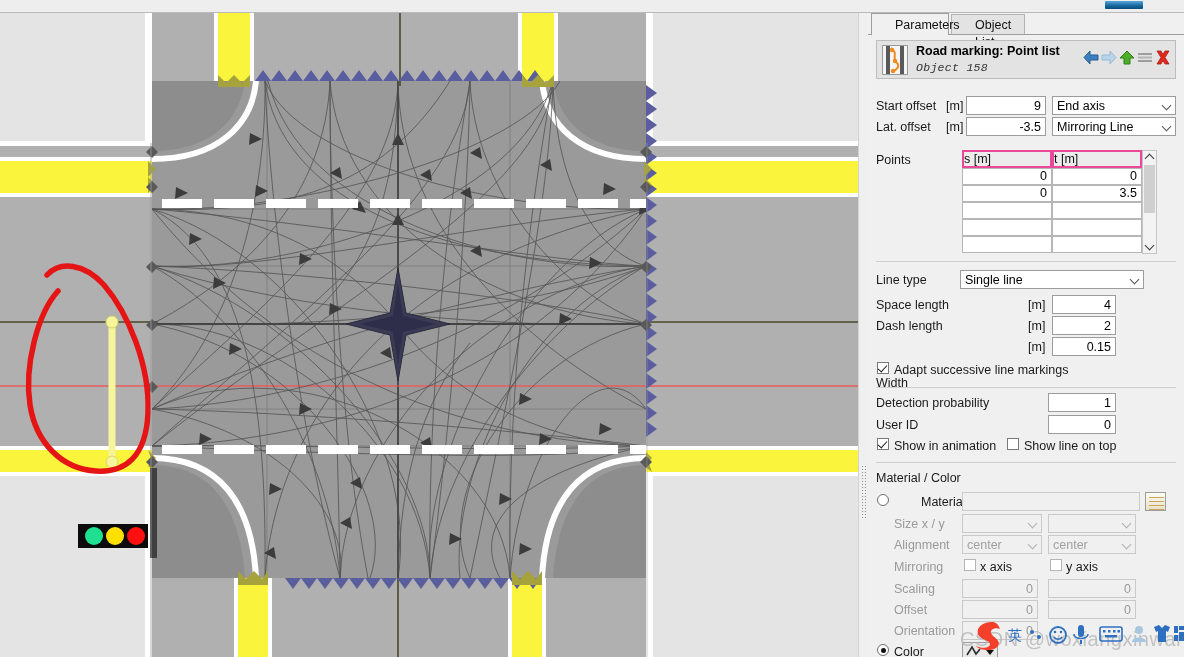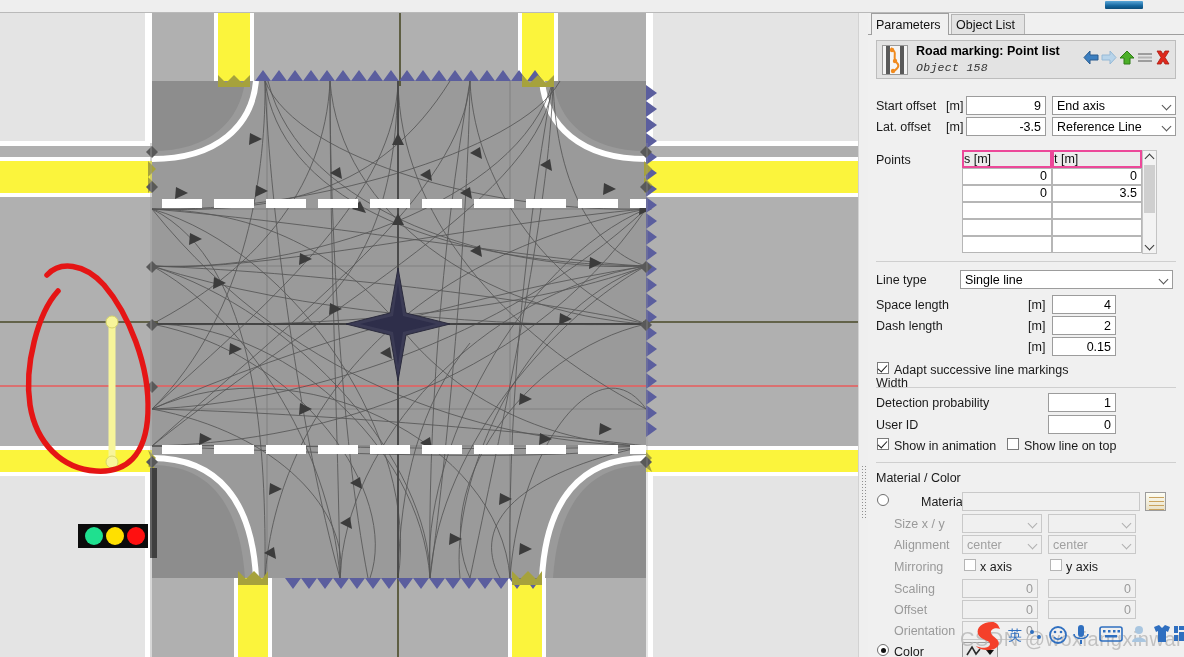--- a/index.html
+++ b/index.html
@@ -29,21 +29,21 @@
     border-left:1px solid #d2d2d2;border-right:1px solid #d2d2d2;}
   .splitter .grip{position:absolute;left:2px;top:452px;width:5px;height:54px;
     background-image:radial-gradient(#8a8a8a 40%,transparent 41%);
     background-size:3px 3px;opacity:.95;}
 
   
   .panel{position:absolute;left:868px;top:13px;width:316px;height:644px;background:#f0f0f0;}
 
   
   .tabbar{position:absolute;left:0;top:0;width:316px;height:22px;}
-  .tab{position:absolute;top:1px;height:20px;padding:2px 8px 0 4px;font-size:12.5px;
+  .tab{position:absolute;top:1px;height:20px;padding:2px 8px 0 23px;font-size:12.5px;
        border:1px solid #b4b4b4;border-bottom:none;background:#e3e3e3;color:#111;
        box-sizing:border-box;line-height:17px;}
   .tab.active{background:#f0f0f0;top:0;height:22px;line-height:19px;border-color:#9e9e9e;z-index:3;}
   .tabline{position:absolute;left:0;top:21px;width:316px;height:1px;background:#9e9e9e;}
 
   
   .objbox{position:absolute;left:8px;top:27px;width:300px;height:39px;background:#e3e3e3;
     border:1px solid #bdbdbd;box-sizing:border-box;}
   .objicon{position:absolute;left:5px;top:4px;width:26px;height:30px;background:#fafafa;border:1px solid #9a9a9a;box-sizing:border-box;}
   .objtitle{position:absolute;left:39px;top:3px;font-size:12.5px;font-weight:bold;color:#000;}
@@ -441,21 +441,21 @@
     <div class="inp" style="left:98px;top:83px;width:80px;">9</div>
     <div class="sel" style="left:184px;top:83px;width:124px;">
       <span>End axis</span>
       <span class="chev"></span>
     </div>
 
     <div class="lbl" style="left:8px;top:105px;">Lat. offset</div>
     <div class="unit" style="left:78px;top:105px;">[m]</div>
     <div class="inp" style="left:98px;top:104px;width:80px;">-3.5</div>
     <div class="sel" style="left:184px;top:104px;width:124px;">
-      <span>Reference Line</span>
+      <span>Mirroring Line</span>
       <span class="chev"></span>
     </div>
 
     <div class="lbl" style="left:8px;top:138px;">Points</div>
     <div class="gridhdr" style="left:94px;top:137px;width:90px;">s [m]</div>
     <div class="gridhdr" style="left:184px;top:137px;width:90px;">t [m]</div>
 
     <div class="cell" style="left:94px;top:155px;width:90px;">0</div>
     <div class="cell" style="left:184px;top:155px;width:90px;">0</div>
     <div class="cell" style="left:94px;top:172px;width:90px;">0</div>
@@ -473,21 +473,21 @@
         </div>
       <div class="thumb" style="top:14px;height:48px;"></div>
       <div class="arr dn" style="bottom:0;">
           <i></i>
         </div>
     </div>
 
     <div class="hr" style="left:8px;top:248px;width:300px;"></div>
 
     <div class="lbl" style="left:8px;top:258px;">Line type</div>
-    <div class="sel" style="left:92px;top:257px;width:213px;">
+    <div class="sel" style="left:92px;top:257px;width:184px;">
       <span>Single line</span>
       <span class="chev"></span>
     </div>
 
     <div class="lbl" style="left:8px;top:283px;">Space length</div>
     <div class="unit" style="left:160px;top:283px;">[m]</div>
     <div class="inp" style="left:184px;top:282px;width:64px;">4</div>
 
     <div class="lbl" style="left:8px;top:304px;">Dash length</div>
     <div class="unit" style="left:160px;top:304px;">[m]</div>

